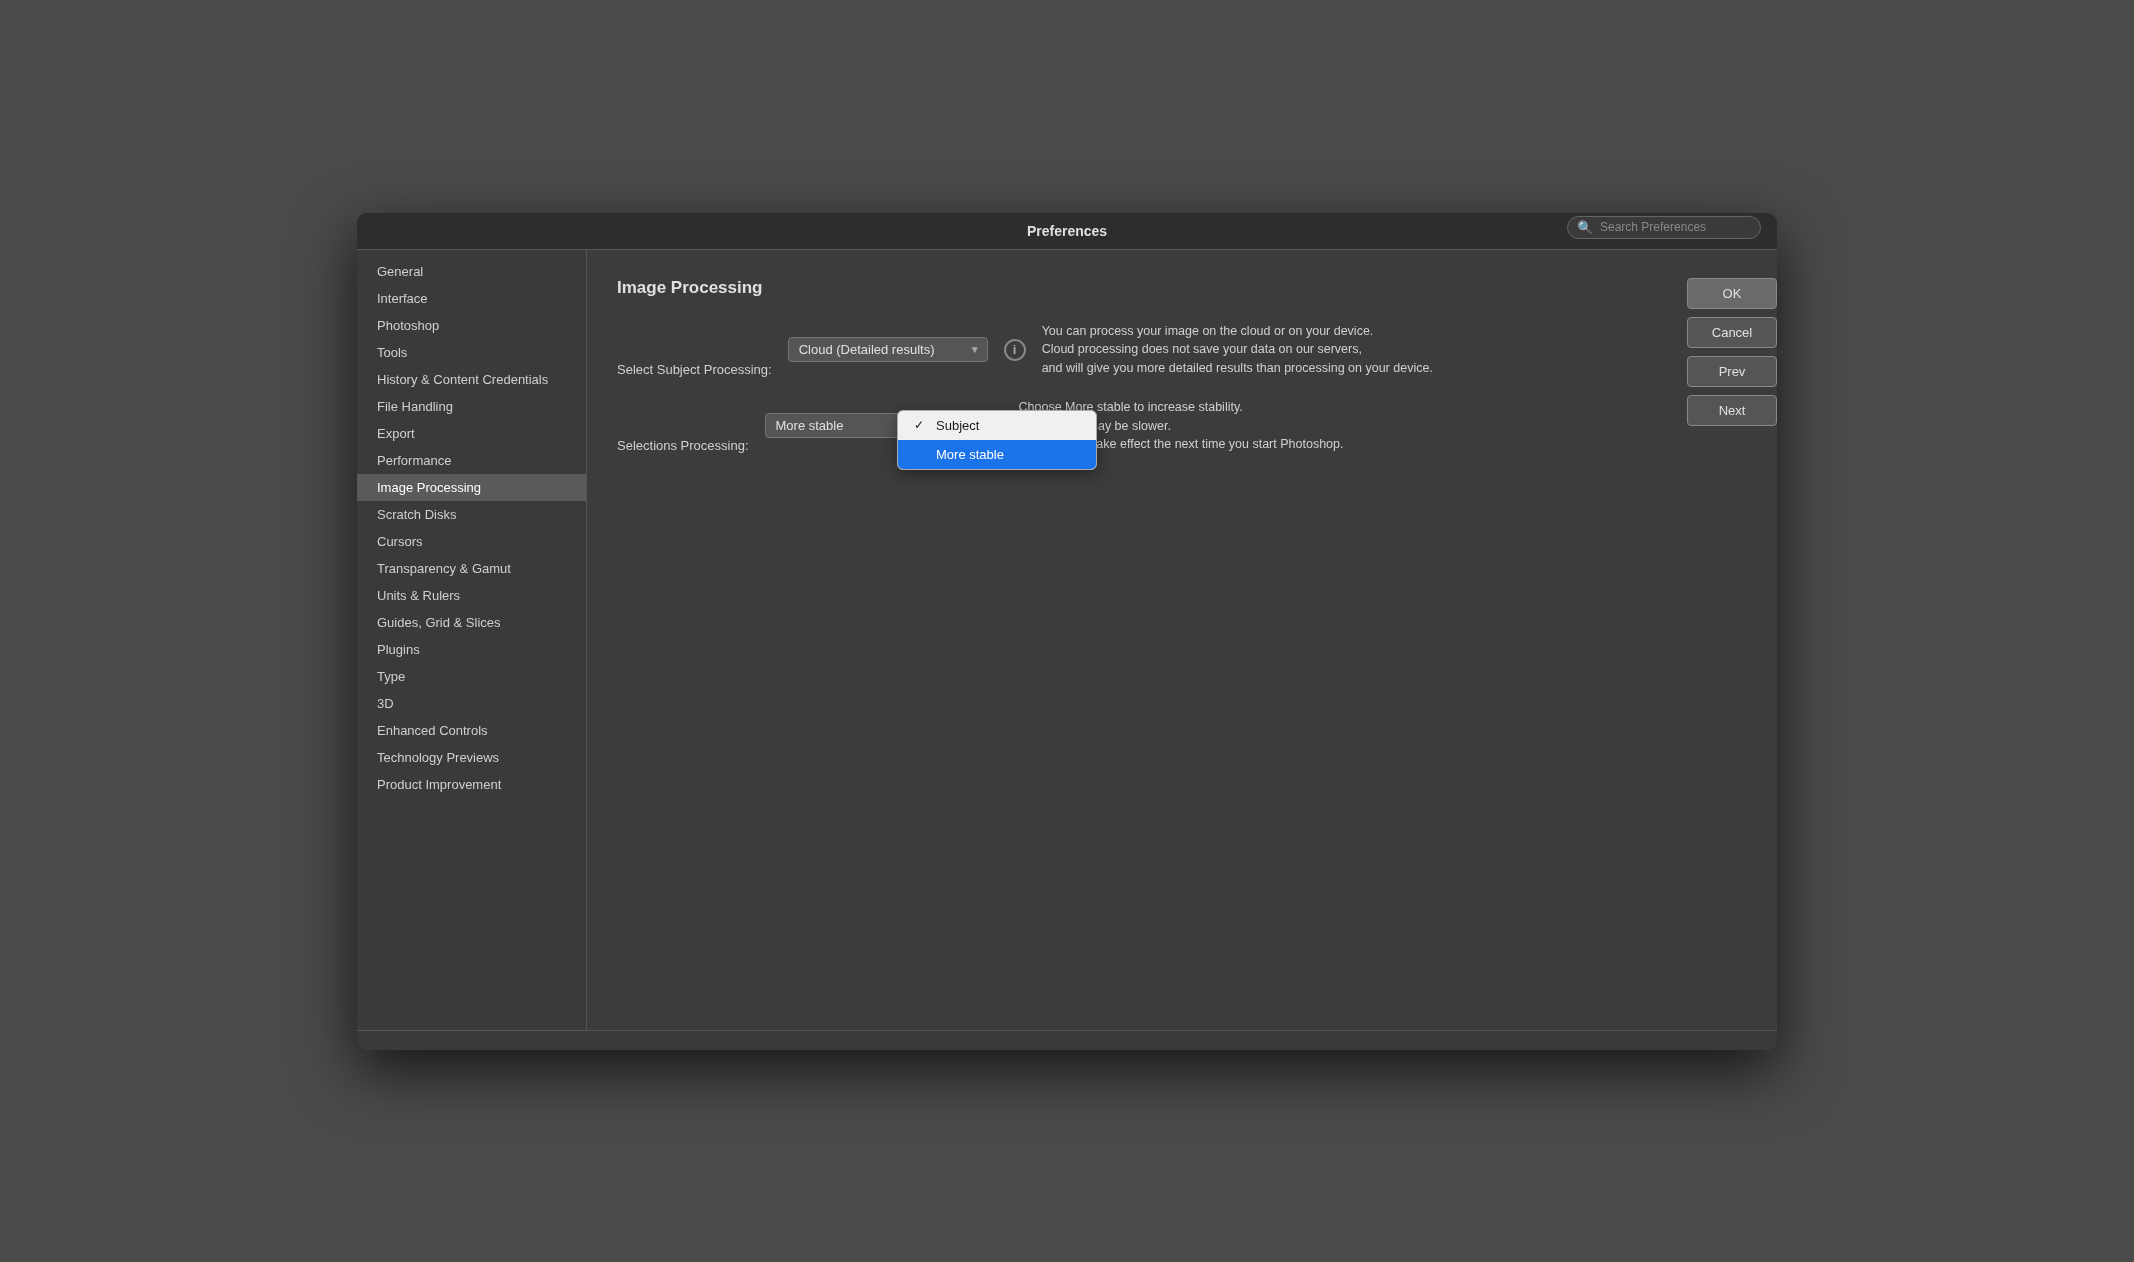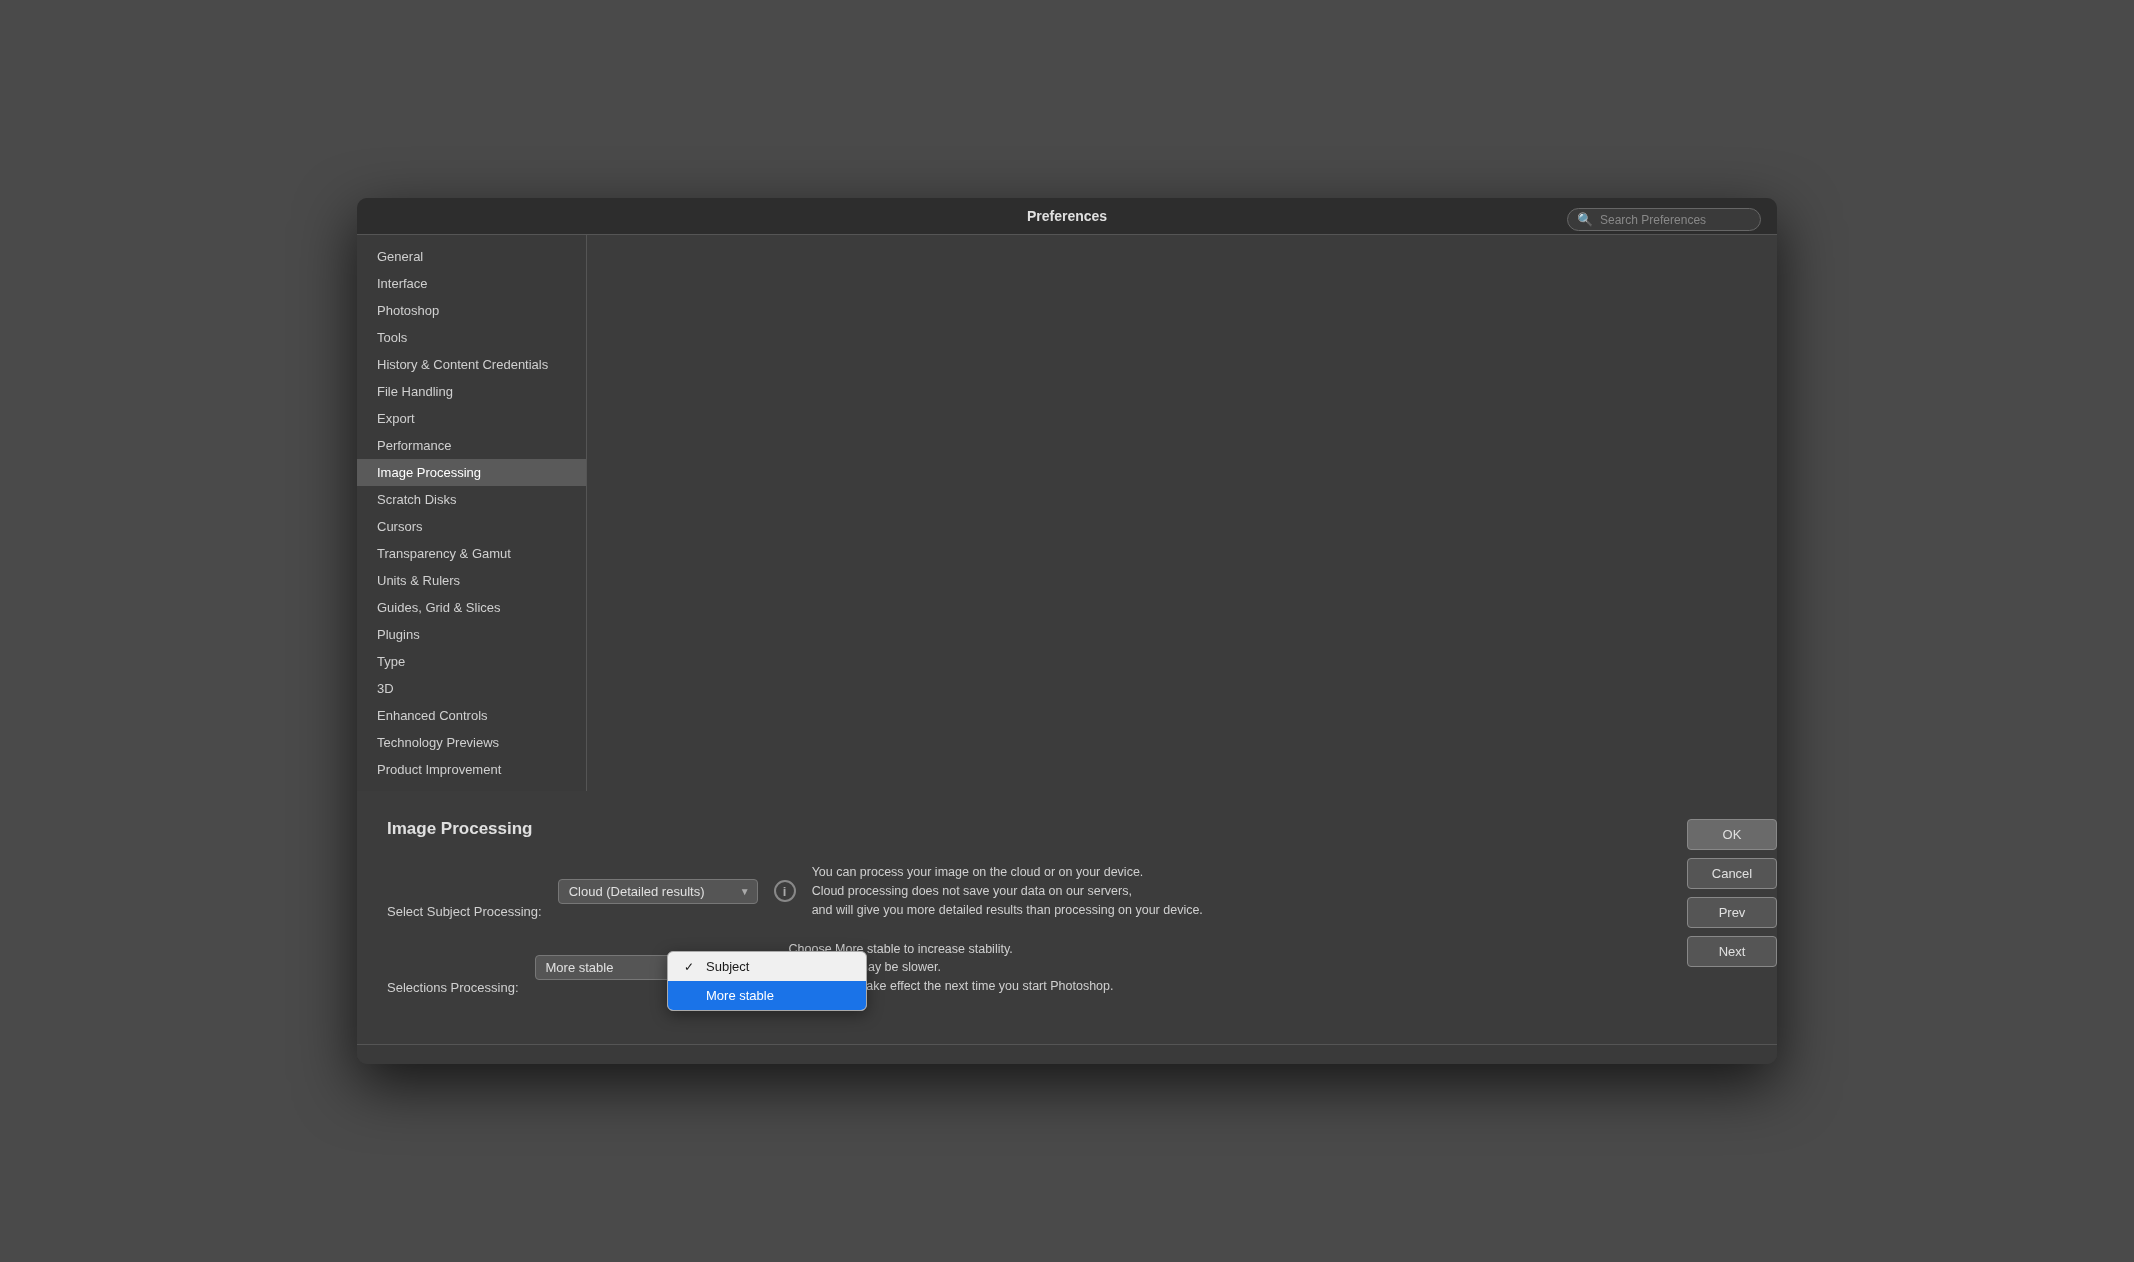--- a/index.html
+++ b/index.html
@@ -23,21 +23,21 @@
       position: relative;
     }
 
     .title-bar {
       background: #2d2d2d;
       border-radius: 10px 10px 0 0;
       padding: 10px 20px;
       text-align: center;
       position: relative;
       display: flex;
-      align-items: flex-start;
+      align-items: flex-end;
       justify-content: center;
       border-bottom: 1px solid #555;
     }
 
     .title-bar-title {
       font-size: 14px;
       font-weight: 600;
       color: #e0e0e0;
     }
 
@@ -65,21 +65,20 @@
       color: #ccc;
       font-size: 12px;
       width: 150px;
     }
 
     .search-input::placeholder { color: #888; }
 
     .dialog-body {
       display: flex;
       min-height: 780px;
-      flex-direction: column;
     }
 
     
     .sidebar {
       width: 230px;
       background: #3a3a3a;
       border-right: 1px solid #555;
       padding: 8px 0;
       flex-shrink: 0;
     }

